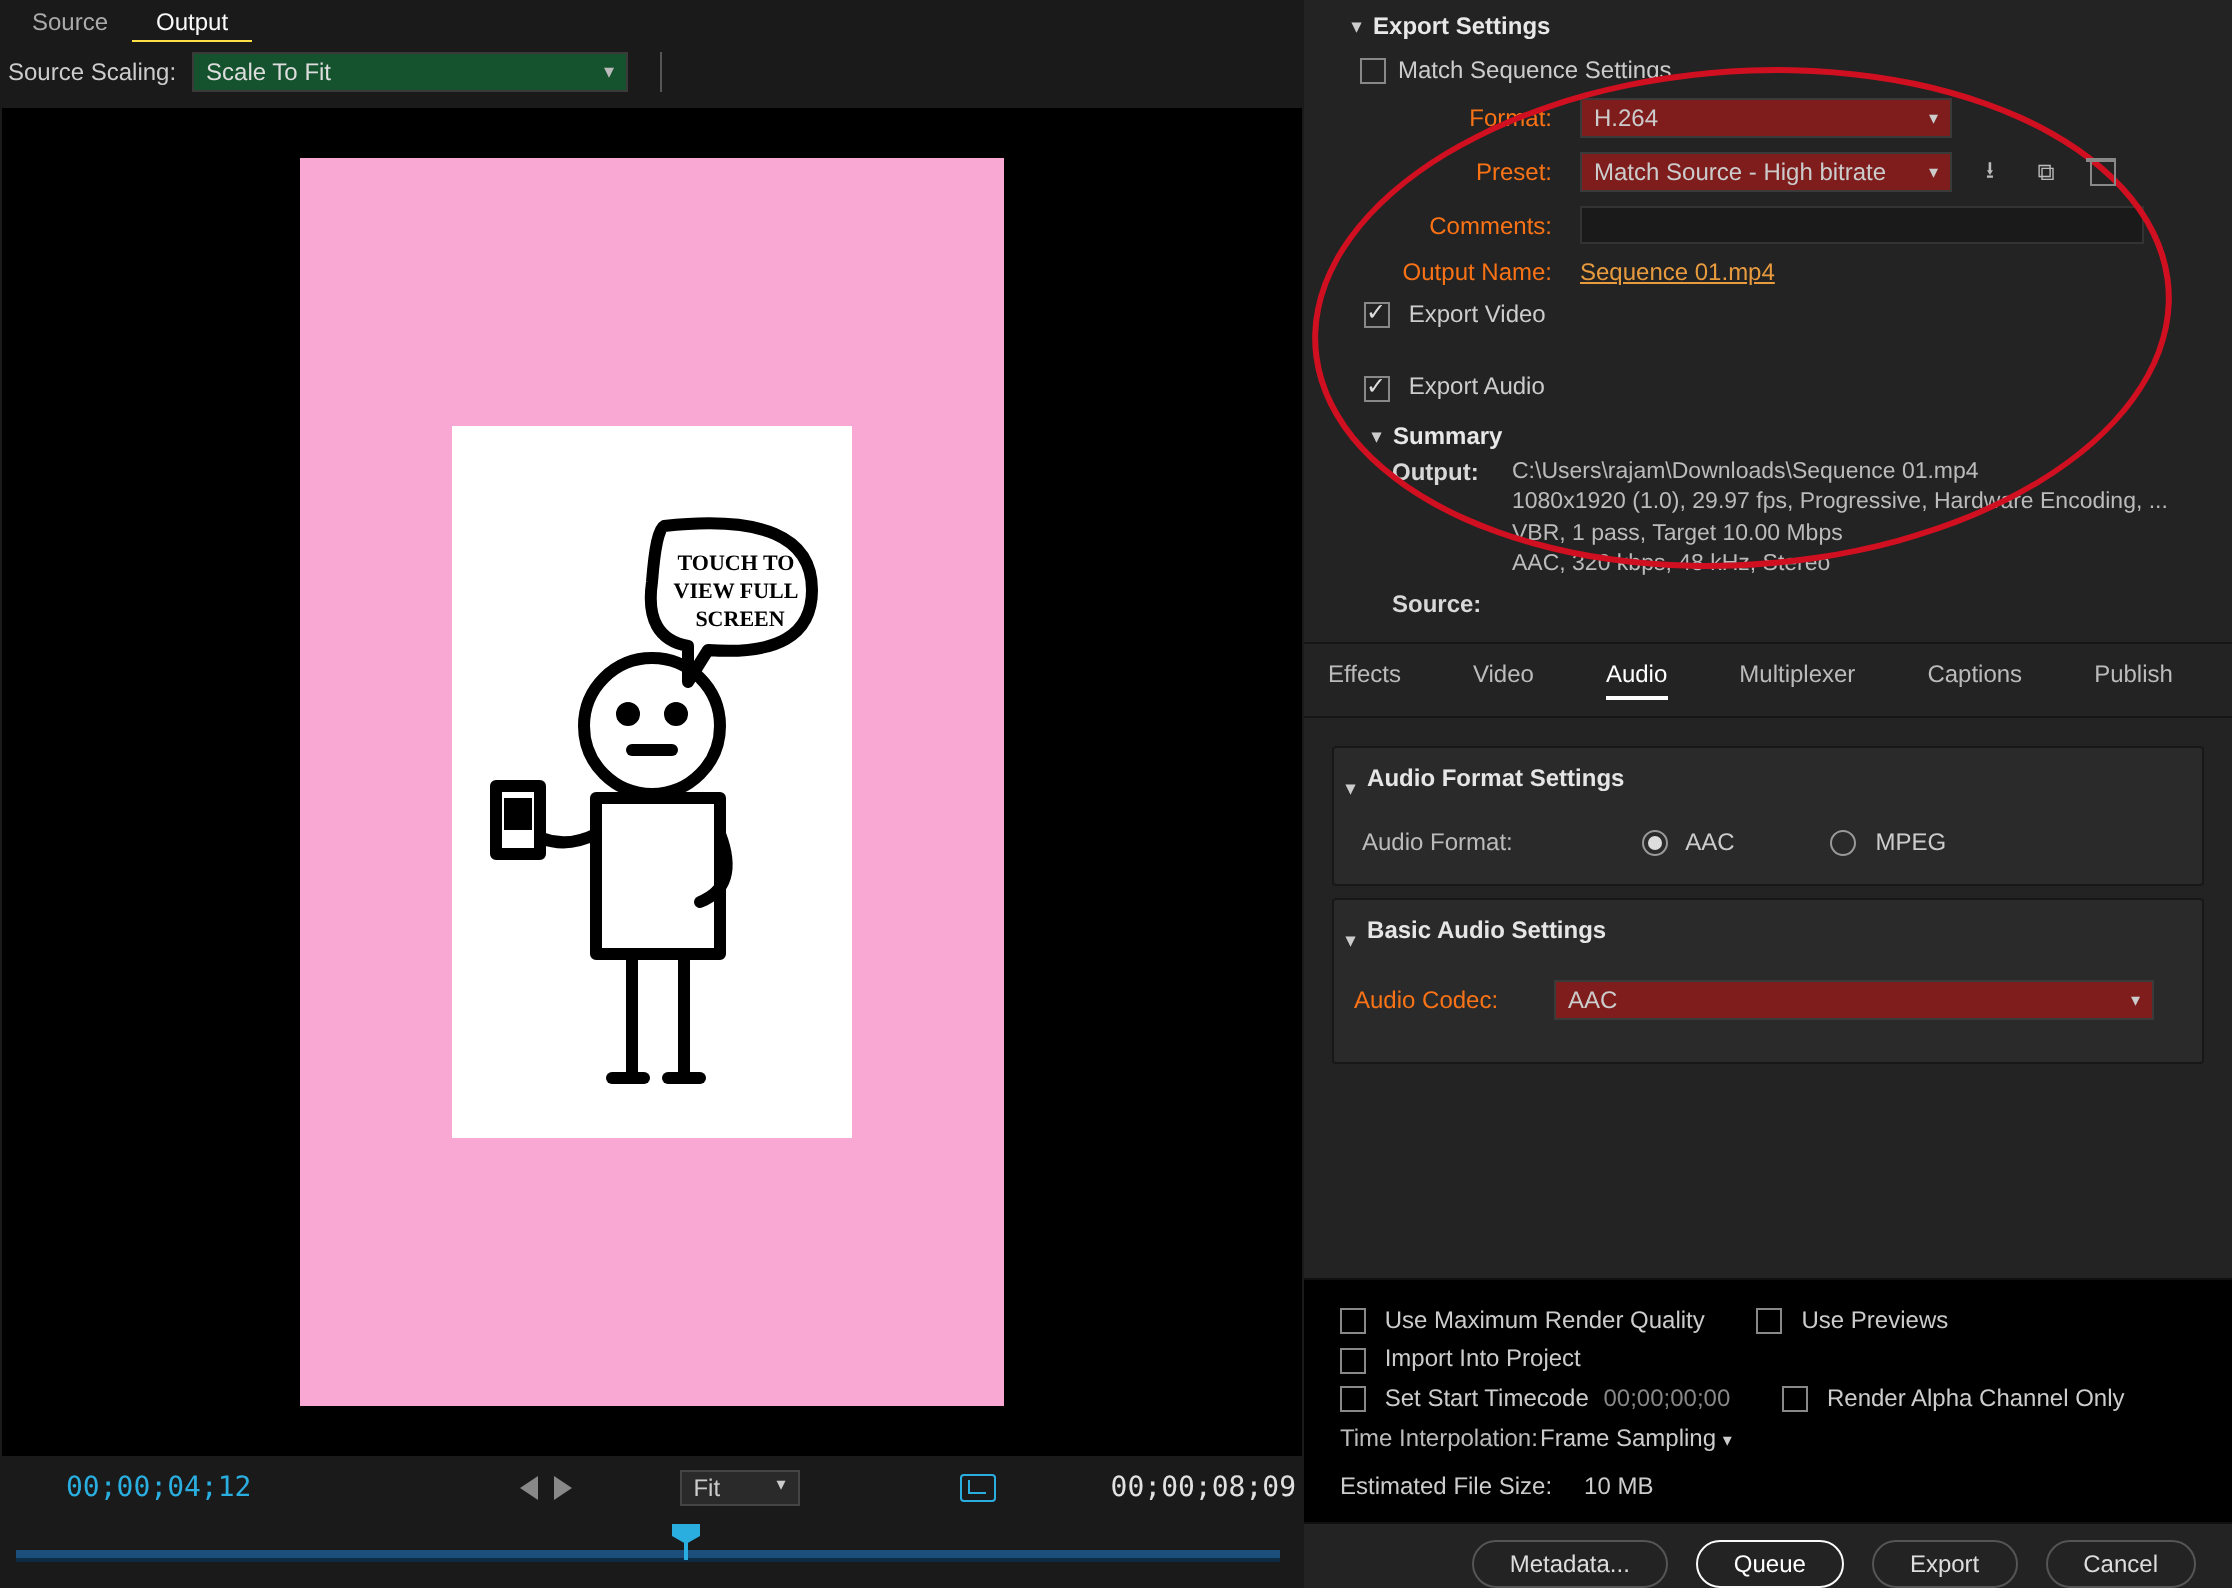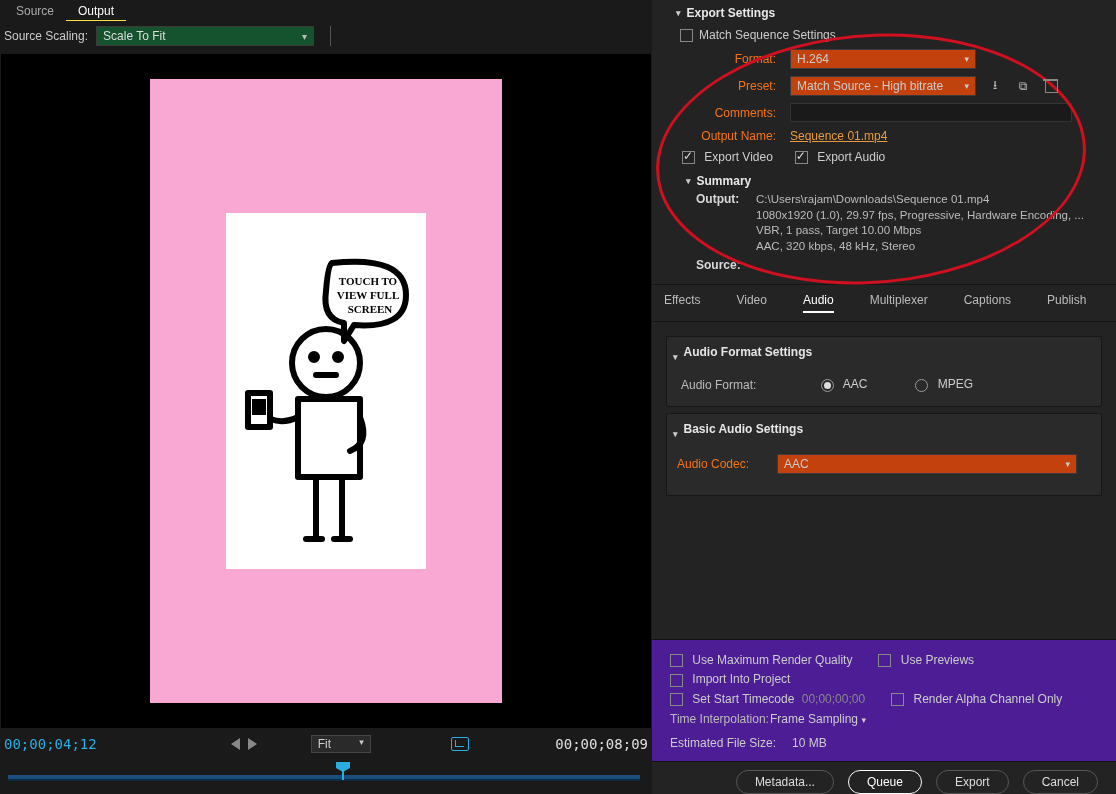--- a/index.html
+++ b/index.html
@@ -81,20 +81,21 @@
     background: #1a1a1a;
     height: 66px;
     padding: 2px 4px;
     display: flex;
     flex-direction: column;
   }
   .transport-top {
     display: flex;
     align-items: center;
     height: 28px;
+    margin-left: 29px;
   }
   .tc-left { color: #2aaee0; font-size:14px; font-family: monospace;}
   .tc-right { color:#e0e0e0; font-size:14px; font-family: monospace; margin-left:auto;}
   .tri-btn {
     width: 0; height: 0; display:inline-block; margin:0 4px;
   }
   .tri-left { border-top:6px solid transparent; border-bottom:6px solid transparent; border-right:9px solid #888;}
   .tri-right { border-top:6px solid transparent; border-bottom:6px solid transparent; border-left:9px solid #888;}
   .fit-drop { width:60px; background:#2a2a2a; border:1px solid #444; padding:1px 6px; display:flex; justify-content:space-between;}
   .crop-icon { width:18px; height:14px; border:1.5px solid #2aaee0; border-radius:2px; position:relative; margin-left:80px;}
@@ -121,26 +122,26 @@
     padding: 6px 10px 10px 24px;
     border-bottom: 1px solid #151515;
     background:#232323;
     position: relative;
   }
   .section-title-row { display:flex; align-items:center; font-weight:600; color:#e8e8e8; margin-bottom:8px;}
   .twisty { font-size:9px; margin-right:6px; color:#ccc;}
   .form-row { display:flex; align-items:center; margin:7px 0; }
   .form-row .lbl { width: 100px; text-align:right; margin-right:14px; color:#f97316;}
   .form-row .val-link { color:#e89b3e; text-decoration:underline; }
-  .form-row .ddfield { background:#c2410c; border:1px solid #3a3a3a; padding:2px 6px; width:186px; display:flex; justify-content:space-between; align-items:center;}
+  .form-row .ddfield { background:#7f1d1d; border:1px solid #3a3a3a; padding:2px 6px; width:186px; display:flex; justify-content:space-between; align-items:center;}
   .icon-btn { width:18px; height:18px; margin-left:10px; color:#bbb; display:flex; align-items:center; justify-content:center;}
   .chk { width:13px; height:13px; border:1px solid #888; display:inline-block; margin-right:6px; position:relative; vertical-align:middle;}
   .chk.on::after{content:"✓"; position:absolute; left:0px; top:-3px; font-size:12px; color:#ddd;}
   .text-input { background:#1a1a1a; border:1px solid #333; width:282px; height:19px; }
-  .export-flags{ display:flex; gap:22px; padding-left:6px; margin-top:4px;}
+  .export-flags{ display:flex; gap:22px; padding-left:6px; margin-top:4px;flex-direction:column;}
   .summary-block { margin-left:20px; margin-top:10px;}
   .summary-row { display:flex; margin:2px 0;}
   .summary-row .slabel{ width:60px; font-weight:600; color:#d8d8d8;}
   .summary-row .sval{ color:#bbb; font-size:11.5px; line-height:1.35;}
   .annotation {
     position:absolute; pointer-events:none;
     border:3px solid #d01020; border-radius:50%;
     left:4px; top:34px; width:430px; height:250px;
     transform: rotate(-2deg) skewX(-4deg);
   }
@@ -156,21 +157,21 @@
   .subpanel {
     background:#2a2a2a; border:1px solid #171717; border-radius:2px;
     margin: 6px 0; padding:8px 10px 14px 10px;
   }
   .subpanel-title { font-weight:600; color:#e6e6e6; margin-bottom:10px;}
   .radio-row{ display:flex; align-items:center; gap:48px; padding-left:4px;}
   .radio-row .lbl{ width:92px; color:#bbb;}
   .radio{ width:13px;height:13px;border:1px solid #999;border-radius:50%;display:inline-block;margin-right:6px;vertical-align:middle;position:relative;}
   .radio.on::after{content:"";position:absolute;left:2px;top:2px;width:7px;height:7px;border-radius:50%;background:#ddd;}
   .bottom-options {
-    background:#4c1d95; padding:8px 18px 6px 18px; border-top:1px solid #111;
+    background:#000000; padding:8px 18px 6px 18px; border-top:1px solid #111;
   }
   .bottom-options .row { display:flex; align-items:center; gap:26px; margin:5px 0;}
   .tc-field{ color:#888; margin-left:4px; }
   .interp-row{ display:flex; align-items:center; margin-top:6px;}
   .interp-row .lbl{ width:100px; color:#bbb;}
   .footer-buttons {
     display:flex; gap:14px; padding:8px 18px 0 18px; justify-content:flex-end;
     border-top:1px solid #111;
   }
   .btn {

